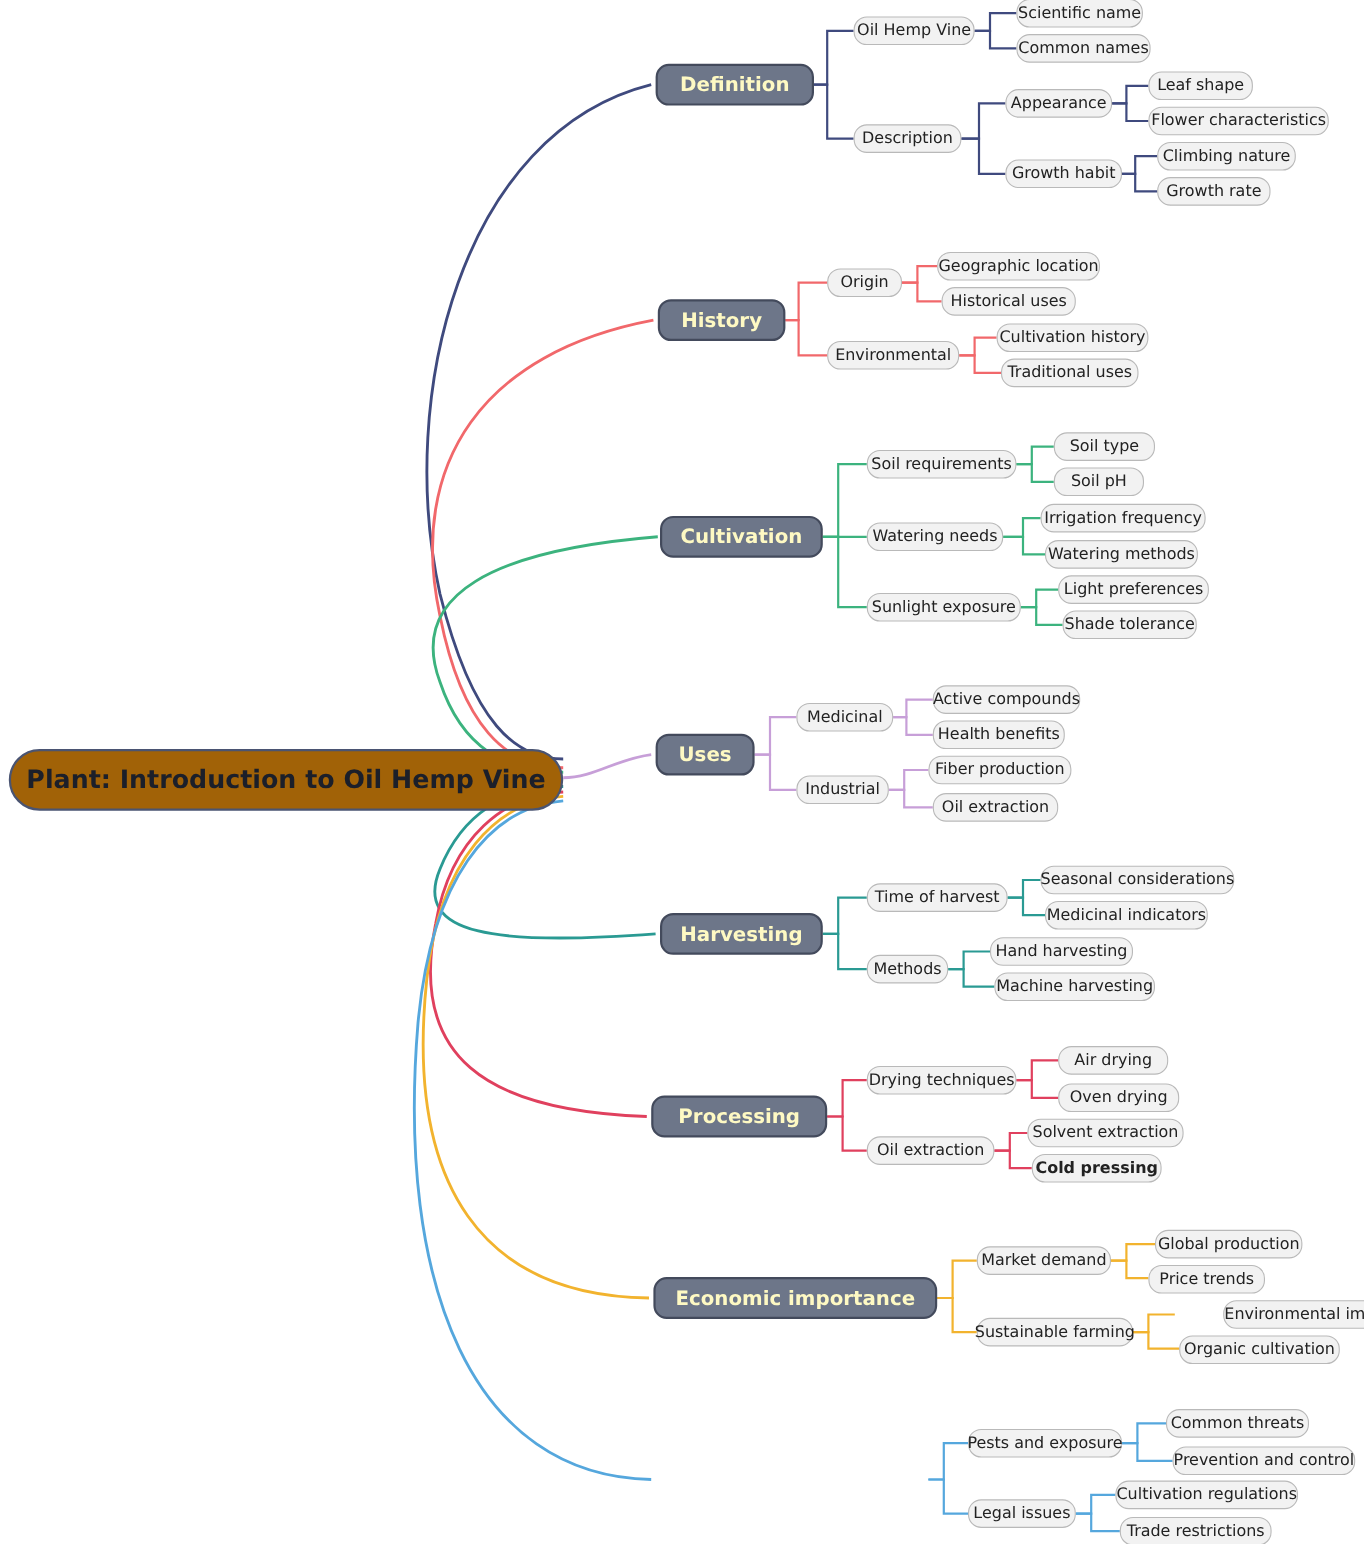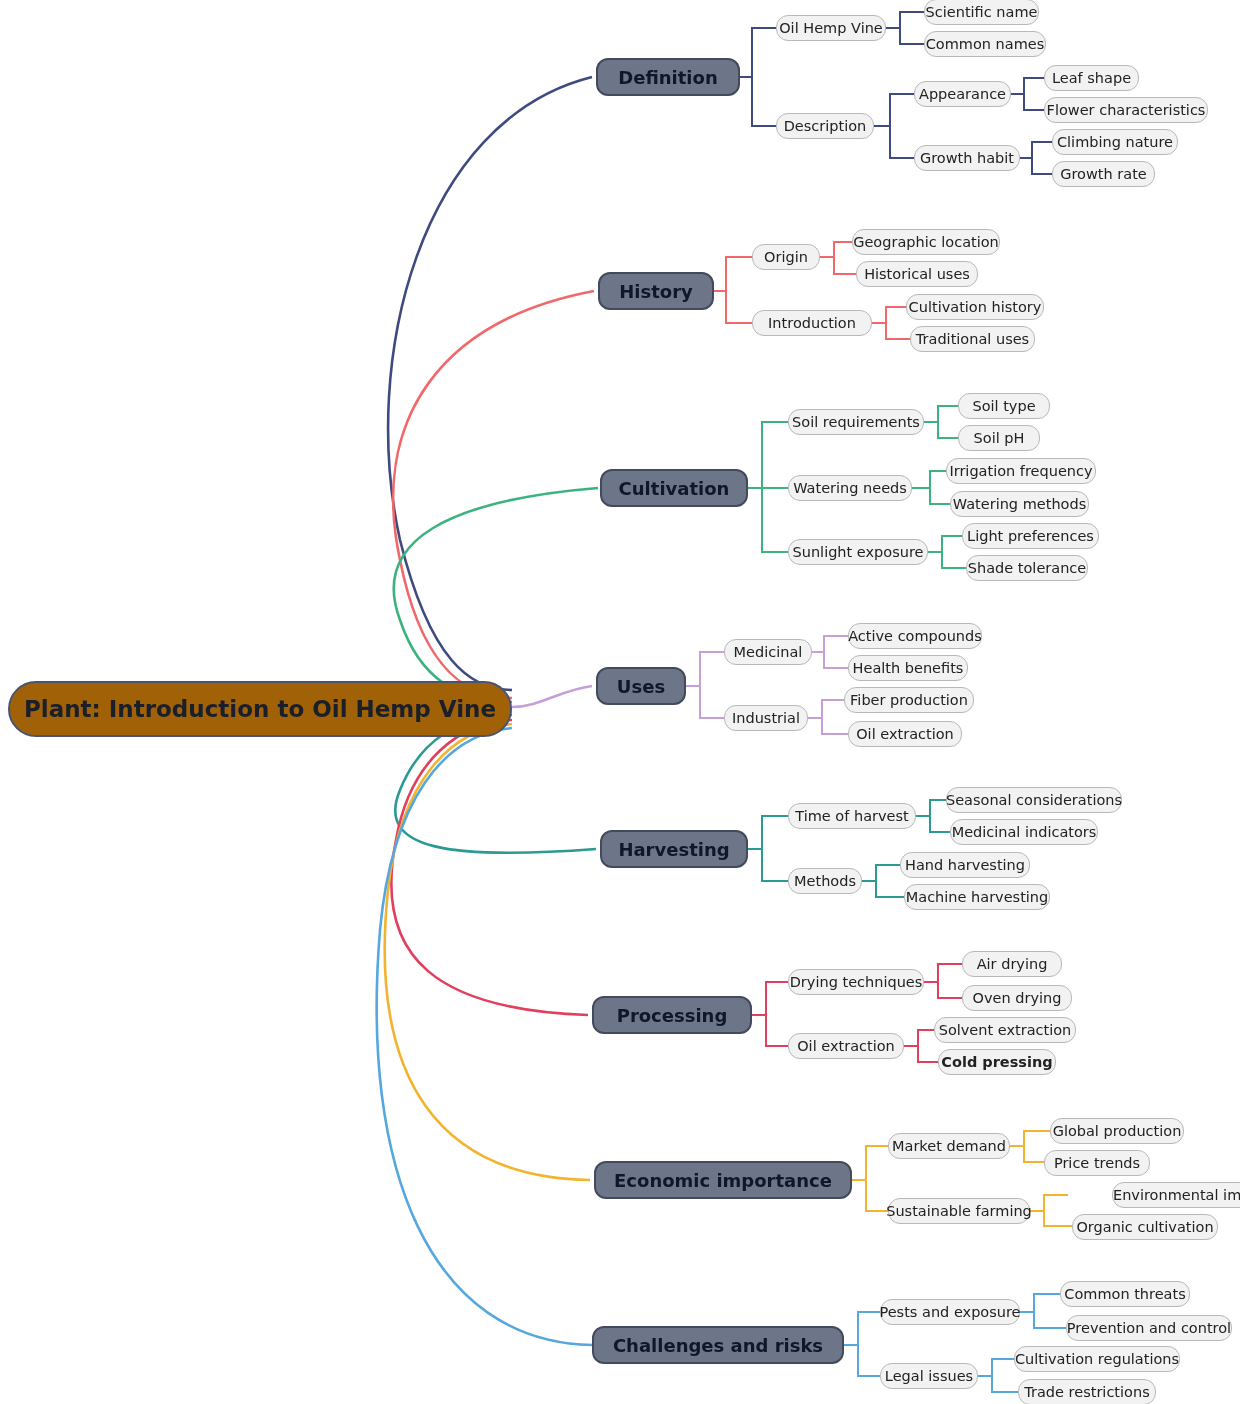--- a/index.html
+++ b/index.html
@@ -38,21 +38,21 @@
     color: #1b1f2a;
     font-size: 23px;
     font-weight: bold;
     padding: 0 18px;
     height: 56px;
   }
   .branch-node {
     background: #6d7689;
     border: 2px solid #434a5c;
     border-radius: 12px;
-    color: #0f172a;
+    color: #fef9c3;
     font-size: 18px;
     font-weight: bold;
     padding: 0 14px;
     height: 38px;
   }
   .sub-node {
     background: #f2f2f2;
     border: 1px solid #b9b9b9;
     border-radius: 12px;
     color: #222222;
@@ -161,21 +161,21 @@
   <div class="node leaf-node" style="left:1044px; top:65px; width:95px;">Leaf shape</div>
   <div class="node leaf-node" style="left:1044px; top:97px; width:164px;">Flower characteristics</div>
   <div class="node sub-node" style="left:914px; top:145px; width:106px;">Growth habit</div>
   <div class="node leaf-node" style="left:1052px; top:129px; width:126px;">Climbing nature</div>
   <div class="node leaf-node" style="left:1052px; top:161px; width:103px;">Growth rate</div>
 
   <div class="node branch-node" style="left:598px; top:272px; width:116px;">History</div>
   <div class="node sub-node" style="left:752px; top:244px; width:68px;">Origin</div>
   <div class="node leaf-node" style="left:852px; top:229px; width:148px;">Geographic location</div>
   <div class="node leaf-node" style="left:856px; top:261px; width:122px;">Historical uses</div>
-  <div class="node sub-node" style="left:752px; top:310px; width:120px;">Introduction</div>
+  <div class="node sub-node" style="left:752px; top:310px; width:120px;">Environmental</div>
   <div class="node leaf-node" style="left:906px; top:294px; width:138px;">Cultivation history</div>
   <div class="node leaf-node" style="left:910px; top:326px; width:125px;">Traditional uses</div>
 
   <div class="node branch-node" style="left:600px; top:469px; width:148px;">Cultivation</div>
   <div class="node sub-node" style="left:788px; top:409px; width:136px;">Soil requirements</div>
   <div class="node leaf-node" style="left:958px; top:393px; width:92px;">Soil type</div>
   <div class="node leaf-node" style="left:958px; top:425px; width:82px;">Soil pH</div>
   <div class="node sub-node" style="left:788px; top:475px; width:124px;">Watering needs</div>
   <div class="node leaf-node" style="left:946px; top:458px; width:150px;">Irrigation frequency</div>
   <div class="node leaf-node" style="left:950px; top:491px; width:139px;">Watering methods</div>
@@ -208,21 +208,20 @@
   <div class="node leaf-node" style="left:938px; top:1049px; width:118px;font-weight:bold;">Cold pressing</div>
 
   <div class="node branch-node" style="left:594px; top:1161px; width:258px;">Economic importance</div>
   <div class="node sub-node" style="left:888px; top:1133px; width:122px;">Market demand</div>
   <div class="node leaf-node" style="left:1050px; top:1118px; width:134px;">Global production</div>
   <div class="node leaf-node" style="left:1044px; top:1150px; width:106px;">Price trends</div>
   <div class="node sub-node" style="left:888px; top:1198px; width:142px;">Sustainable farming</div>
   <div class="node leaf-node" style="left:1112px; top:1182px; width:162px;text-align:right;">Environmental impact</div>
   <div class="node leaf-node" style="left:1072px; top:1214px; width:146px;">Organic cultivation</div>
 
-  <div class="node branch-node" style="left:592px; top:1326px; width:252px;">Challenges and risks</div>
   <div class="node sub-node" style="left:880px; top:1299px; width:140px;">Pests and exposure</div>
   <div class="node leaf-node" style="left:1060px; top:1281px; width:130px;">Common threats</div>
   <div class="node leaf-node" style="left:1066px; top:1315px; width:166px;">Prevention and control</div>
   <div class="node sub-node" style="left:880px; top:1363px; width:98px;">Legal issues</div>
   <div class="node leaf-node" style="left:1014px; top:1346px; width:166px;">Cultivation regulations</div>
   <div class="node leaf-node" style="left:1018px; top:1379px; width:138px;">Trade restrictions</div>
 
 </div>
 
 </body></html>

